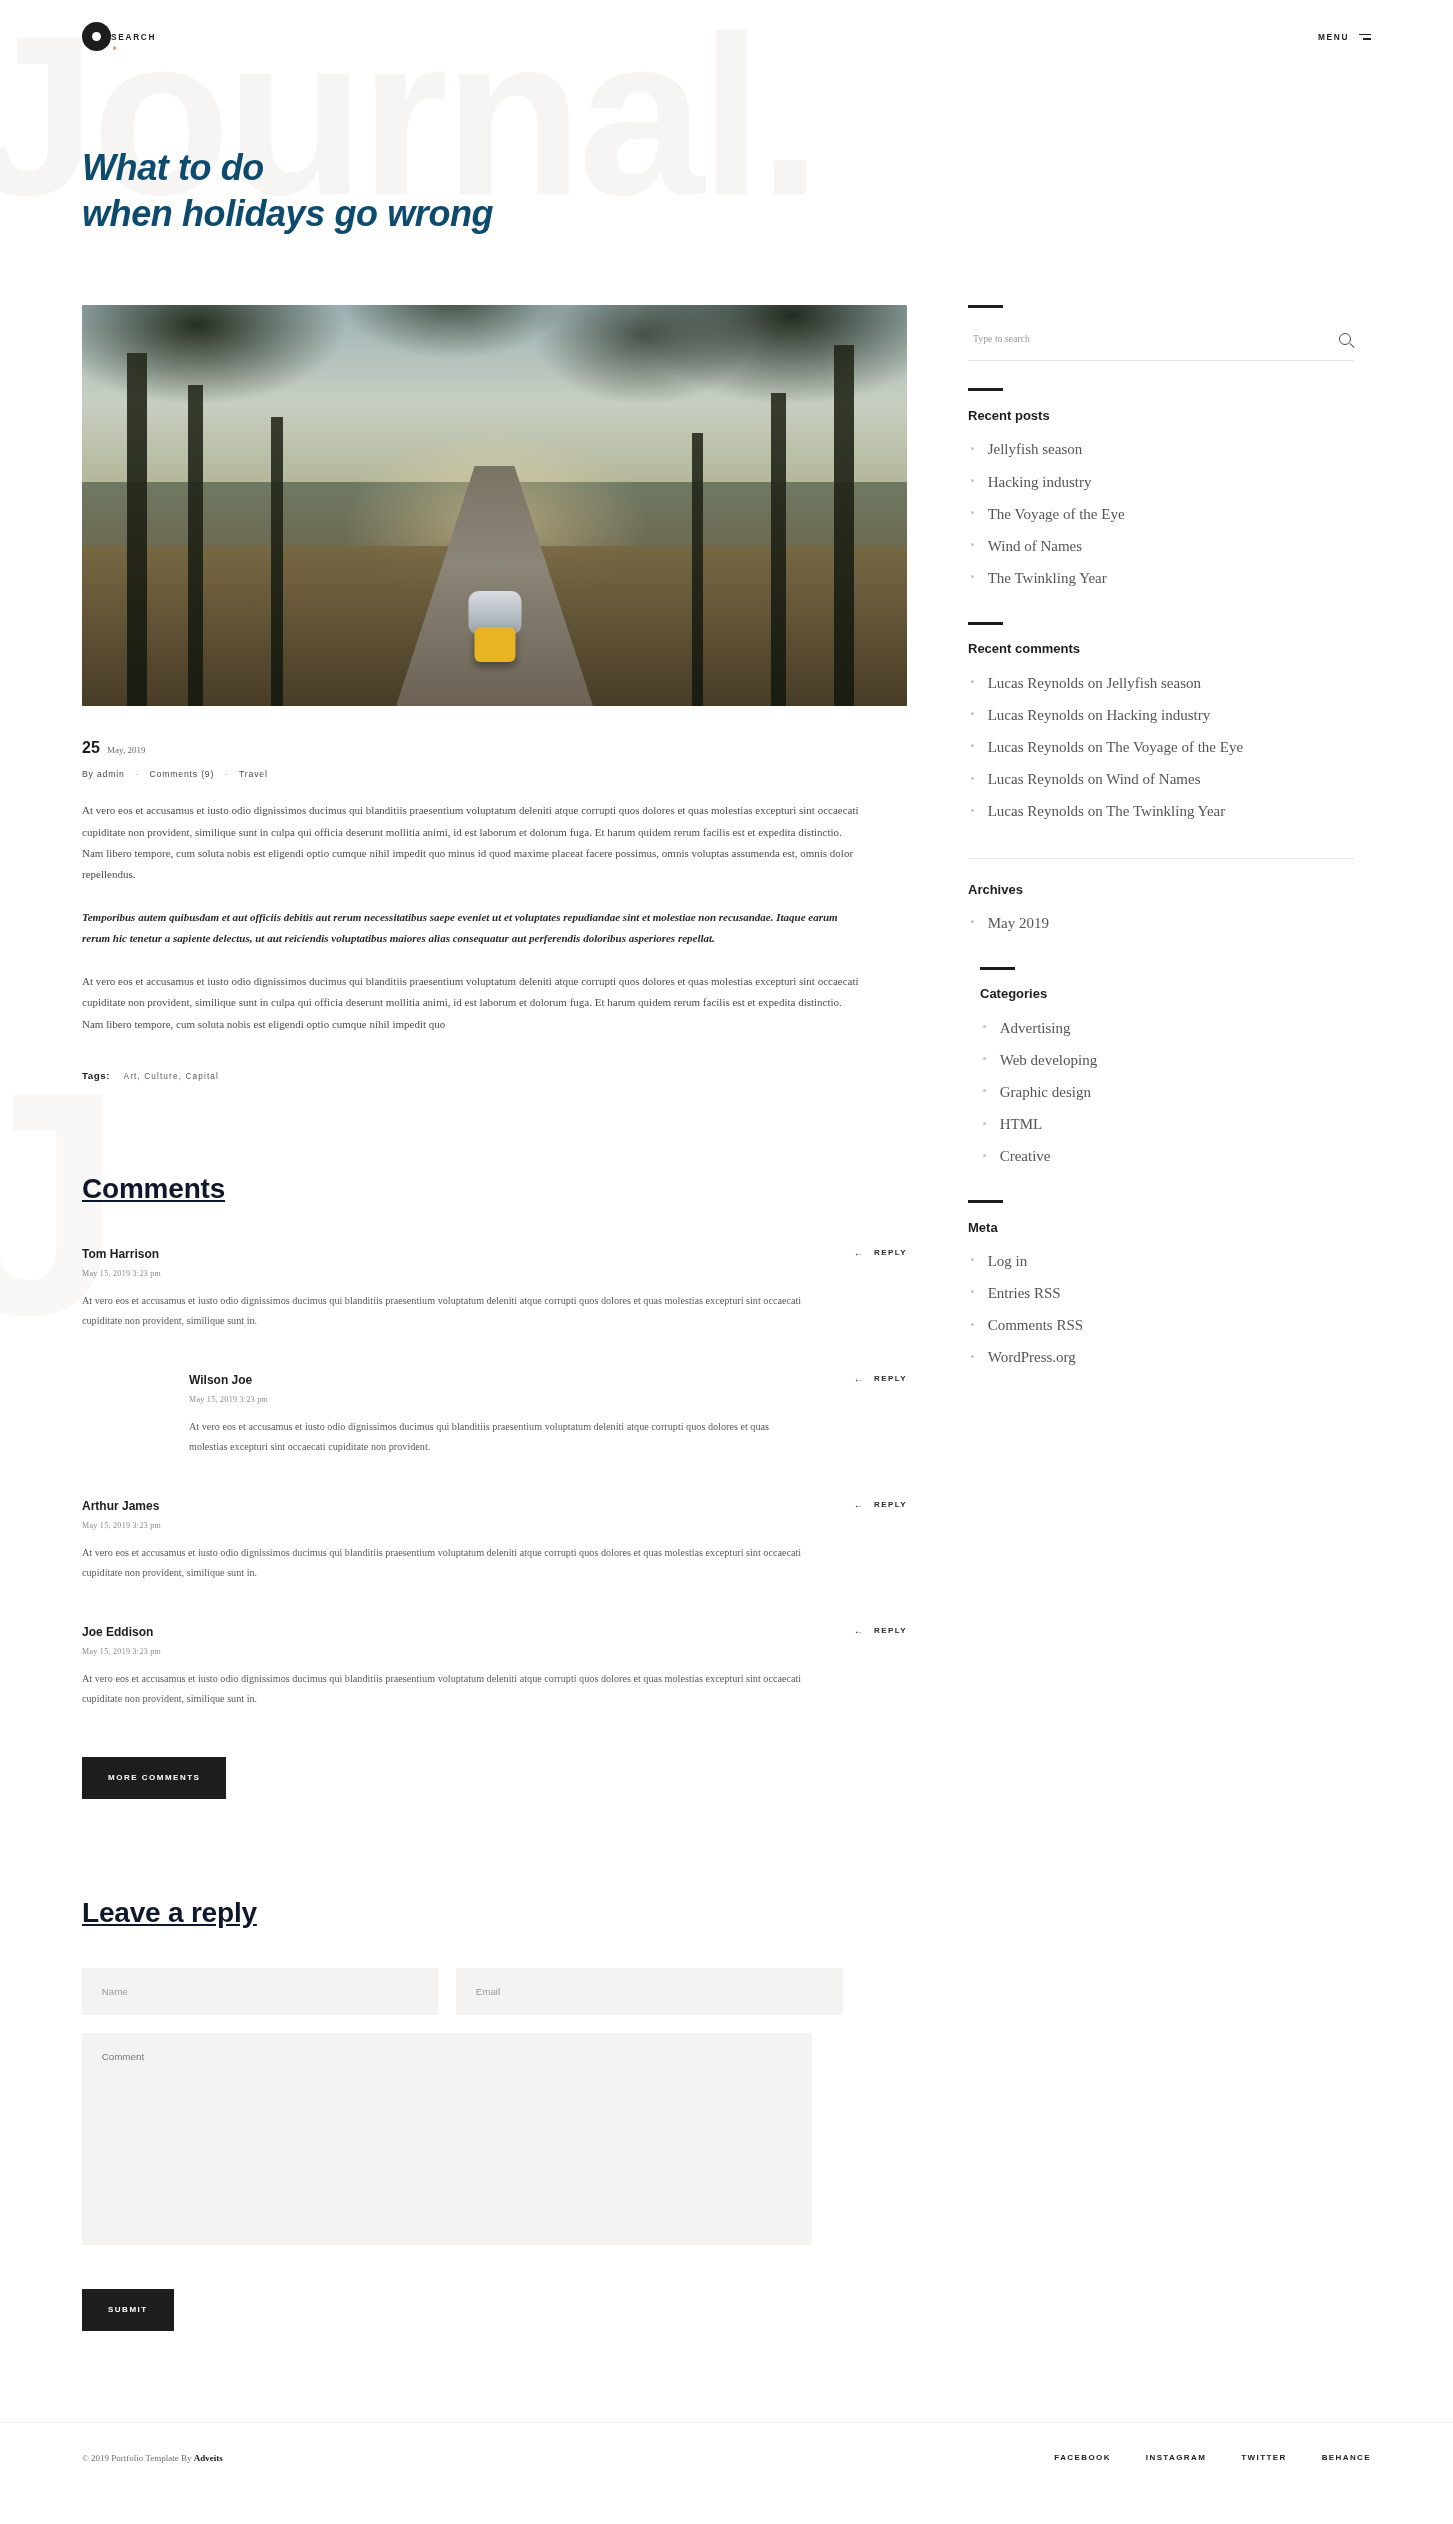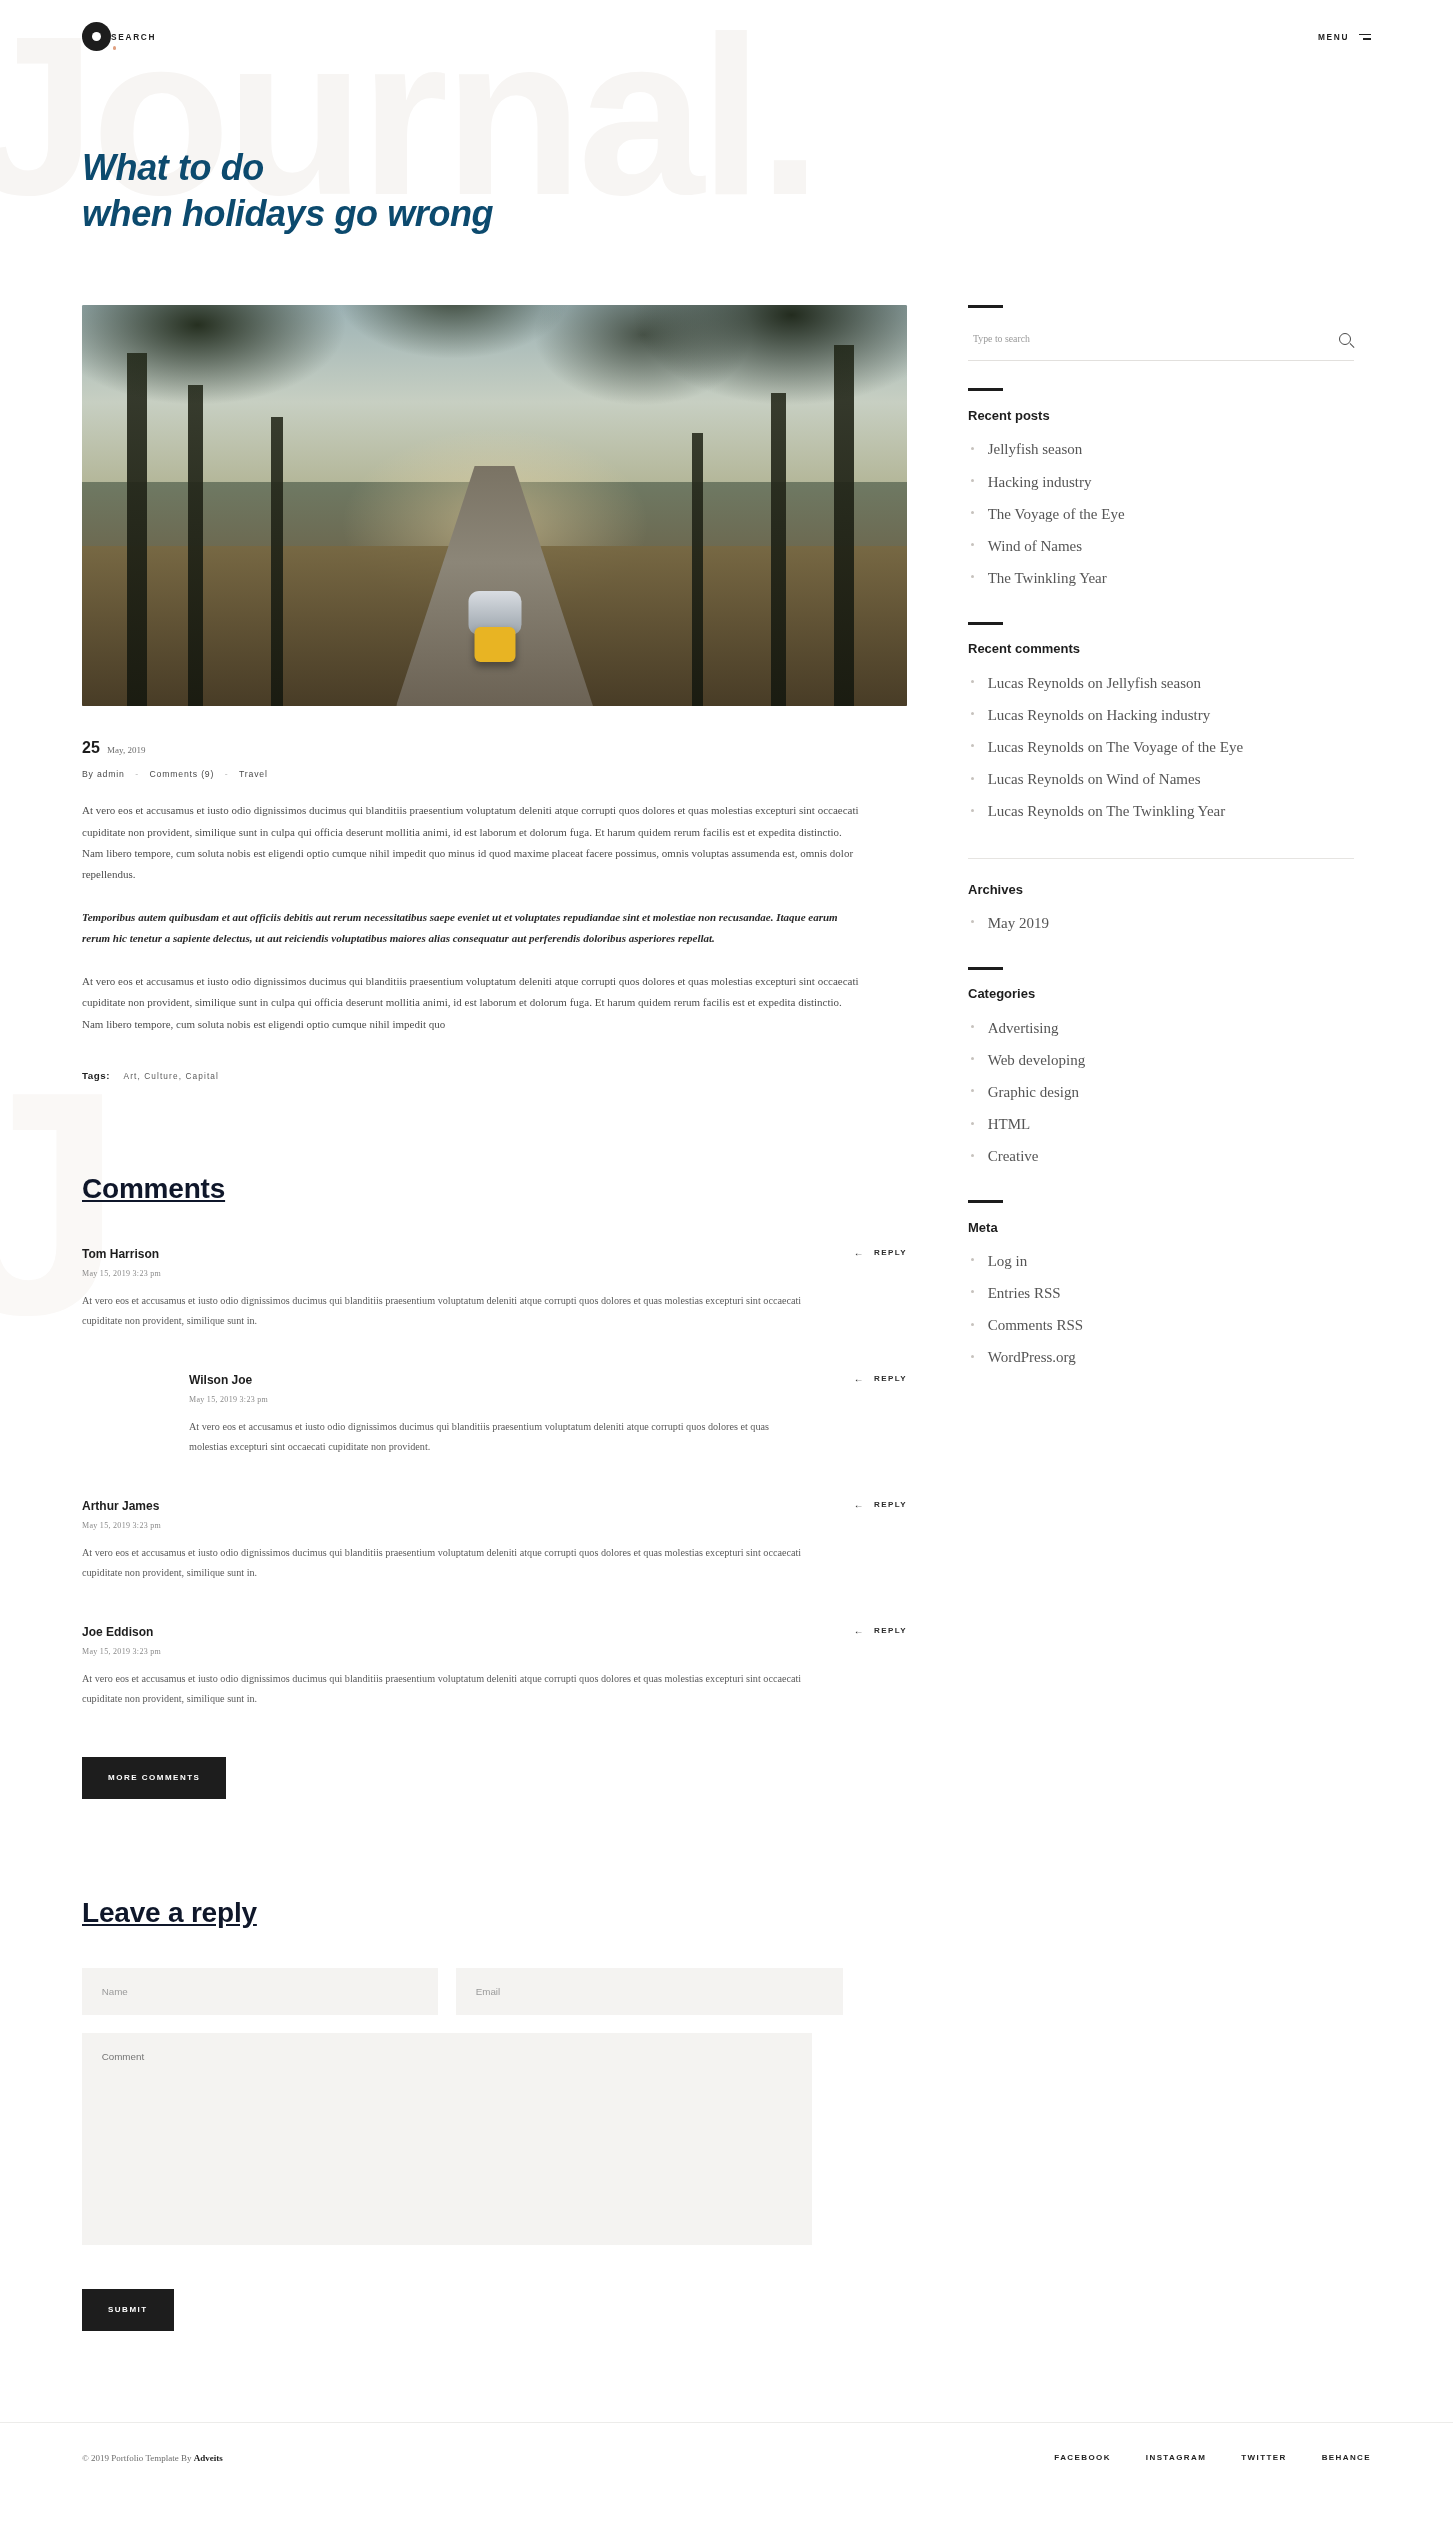--- a/index.html
+++ b/index.html
@@ -609,21 +609,21 @@
         </ul>
       </div>
 
       <div class="widget widget-sep">
         <h3 class="widget-title">Archives</h3>
         <ul class="widget-list">
           <li>May 2019</li>
         </ul>
       </div>
 
-      <div class="widget" style="margin-top:27px;">
+      <div class="widget" style="margin-top:27px;margin-left:12px;">
         <div class="widget-rule"></div>
         <h3 class="widget-title">Categories</h3>
         <ul class="widget-list">
           <li>Advertising</li>
           <li>Web developing</li>
           <li>Graphic design</li>
           <li>HTML</li>
           <li>Creative</li>
         </ul>
       </div>

